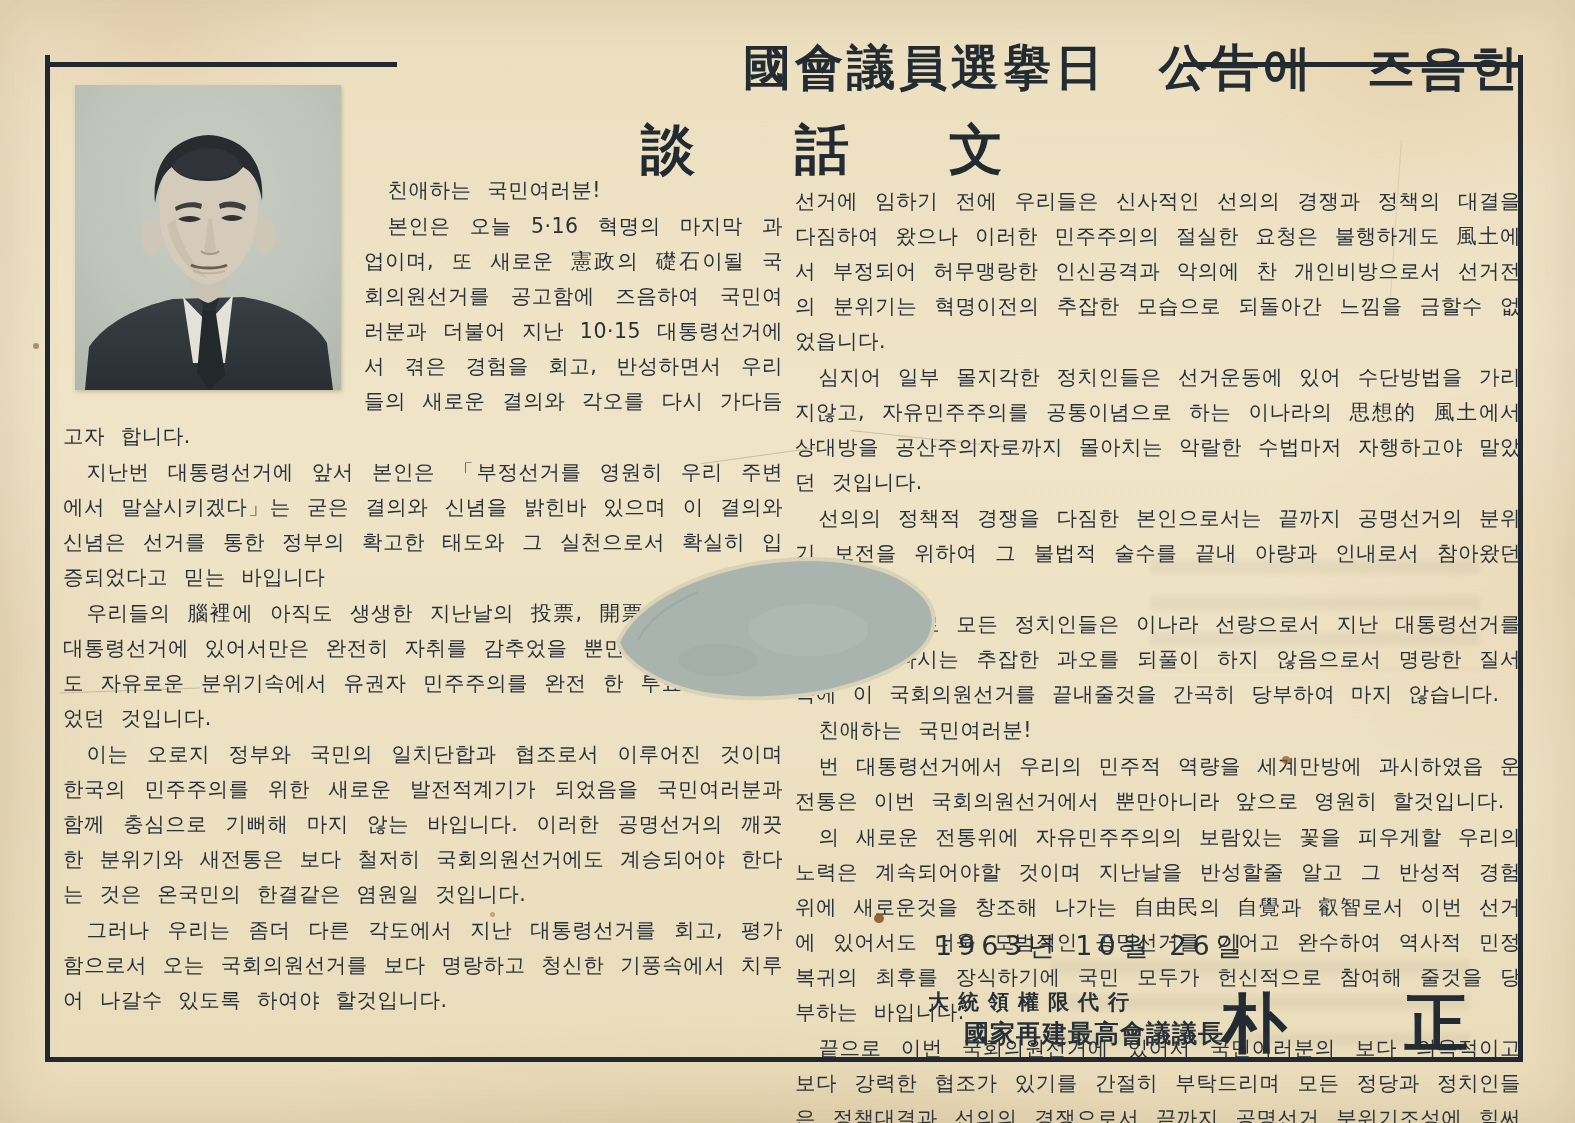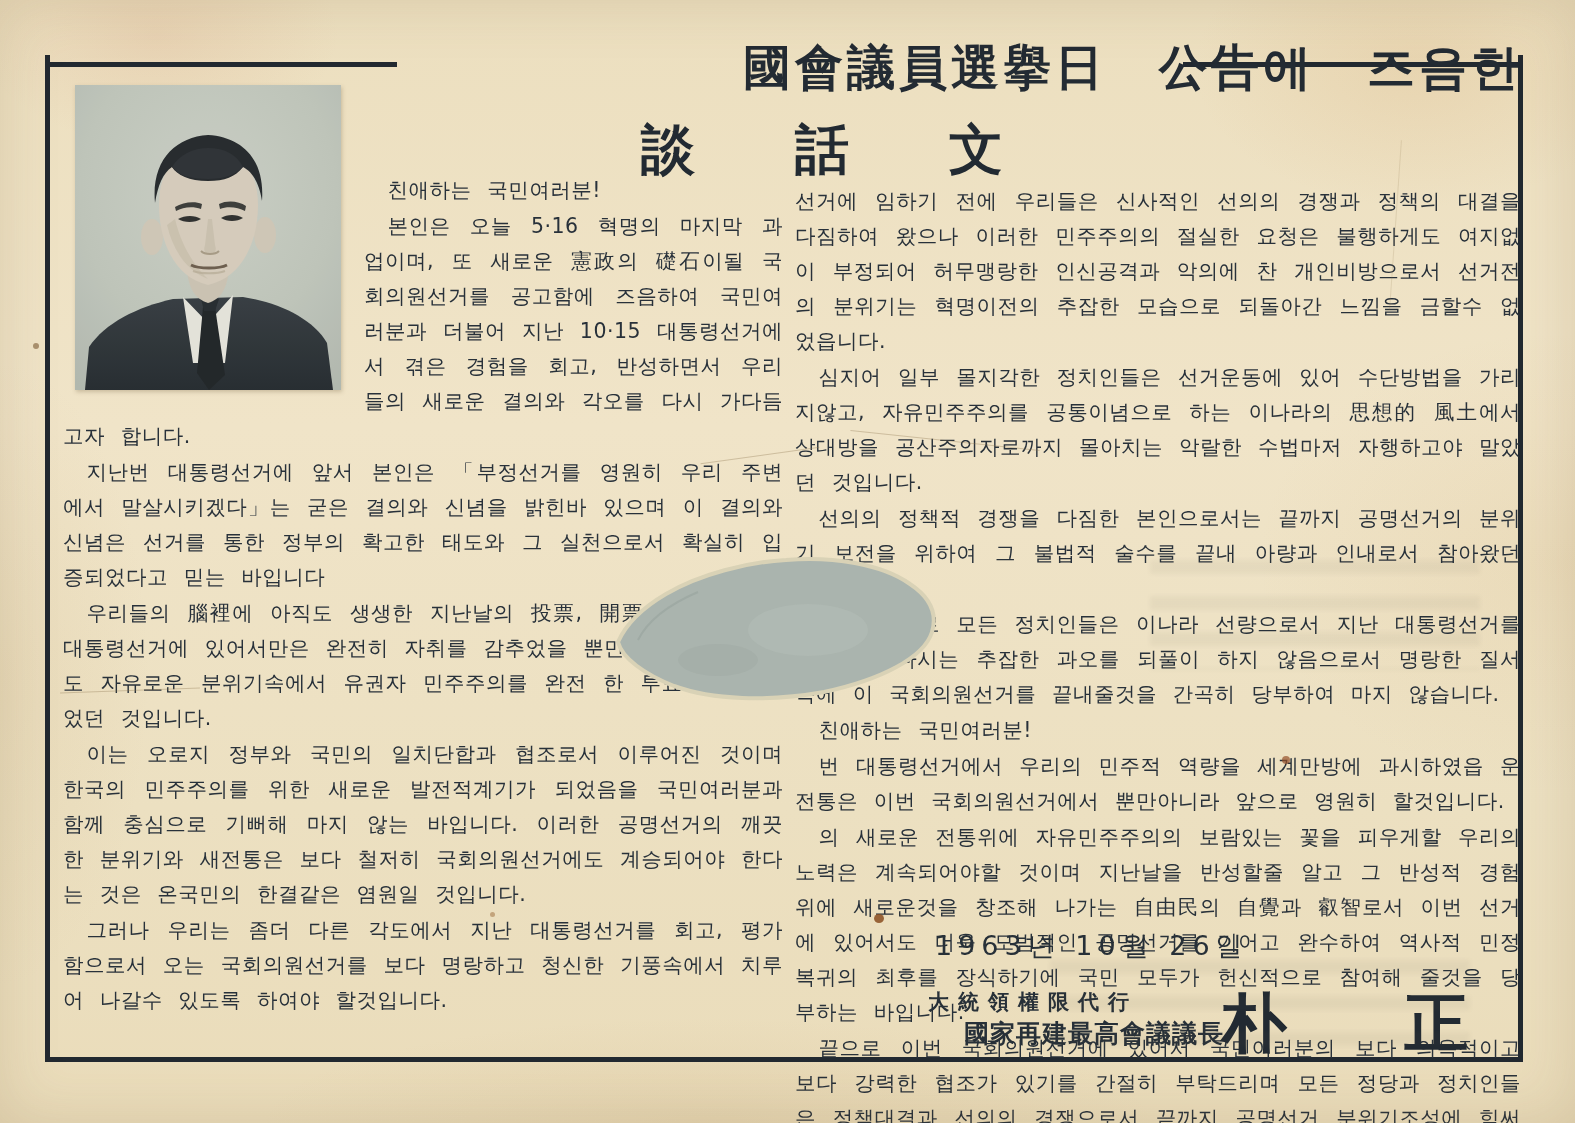--- a/index.html
+++ b/index.html
@@ -141,21 +141,21 @@
         <p>본인은 오늘 5·16 혁명의 마지막 과업이며, 또 새로운 憲政의 礎石이될 국회의원선거를 공고함에 즈음하여 국민여러분과 더불어 지난 10·15 대통령선거에서 겪은 경험을 회고, 반성하면서 우리들의 새로운 결의와 각오를 다시 가다듬고자 합니다.</p>
         <p>지난번 대통령선거에 앞서 본인은 「부정선거를 영원히 우리 주변에서 말살시키겠다」는 굳은 결의와 신념을 밝힌바 있으며 이 결의와 신념은 선거를 통한 정부의 확고한 태도와 그 실천으로서 확실히 입증되었다고 믿는 바입니다</p>
         <p>우리들의 腦裡에 아직도 생생한 지난날의 投票, 開票의 가지가 번 대통령선거에 있어서만은 완전히 자취를 감추었을 뿐만 아 평화스럽고도 자유로운 분위기속에서 유권자 민주주의를 완전 한 투표가 실시되었던 것입니다.</p>
         <p>이는 오로지 정부와 국민의 일치단합과 협조로서 이루어진 것이며 한국의 민주주의를 위한 새로운 발전적계기가 되었음을 국민여러분과 함께 충심으로 기뻐해 마지 않는 바입니다. 이러한 공명선거의 깨끗한 분위기와 새전통은 보다 철저히 국회의원선거에도 계승되어야 한다는 것은 온국민의 한결같은 염원일 것입니다.</p>
         <p>그러나 우리는 좀더 다른 각도에서 지난 대통령선거를 회고, 평가함으로서 오는 국회의원선거를 보다 명랑하고 청신한 기풍속에서 치루어 나갈수 있도록 하여야 할것입니다.</p>
       </div>
   </div>
 
   <div class="col col-right">
     <div>
-        <p>선거에 임하기 전에 우리들은 신사적인 선의의 경쟁과 정책의 대결을 다짐하여 왔으나 이러한 민주주의의 절실한 요청은 불행하게도 여지없이 부정되어 허무맹랑한 인신공격과 악의에 찬 개인비방으로서 선거전의 분위기는 혁명이전의 추잡한 모습으로 되돌아간 느낌을 금할수 없었읍니다.</p>
+        <p>선거에 임하기 전에 우리들은 신사적인 선의의 경쟁과 정책의 대결을 다짐하여 왔으나 이러한 민주주의의 절실한 요청은 불행하게도 風土에서 부정되어 허무맹랑한 인신공격과 악의에 찬 개인비방으로서 선거전의 분위기는 혁명이전의 추잡한 모습으로 되돌아간 느낌을 금할수 없었읍니다.</p>
         <p>심지어 일부 몰지각한 정치인들은 선거운동에 있어 수단방법을 가리지않고, 자유민주주의를 공통이념으로 하는 이나라의 思想的 風土에서 상대방을 공산주의자로까지 몰아치는 악랄한 수법마저 자행하고야 말았던 것입니다.</p>
         <p>선의의 정책적 경쟁을 다짐한 본인으로서는 끝까지 공명선거의 분위기 보전을 위하여 그 불법적 술수를 끝내 아량과 인내로서 참아왔던 것입니다.</p>
         <p>이제 앞으로 모든 정치인들은 이나라 선량으로서 지난 대통령선거를 거울삼아 다시는 추잡한 과오를 되풀이 하지 않음으로서 명랑한 질서속에 이 국회의원선거를 끝내줄것을 간곡히 당부하여 마지 않습니다.</p>
         <p>친애하는 국민여러분!</p>
         <p>번 대통령선거에서 우리의 민주적 역량을 세계만방에 과시하였읍 운 전통은 이번 국회의원선거에서 뿐만아니라 앞으로 영원히 할것입니다.</p>
         <p>의 새로운 전통위에 자유민주주의의 보람있는 꽃을 피우게할 우리의 노력은 계속되어야할 것이며 지난날을 반성할줄 알고 그 반성적 경험위에 새로운것을 창조해 나가는 自由民의 自覺과 叡智로서 이번 선거에 있어서도 더욱 모범적인 공명선거를 기어고 완수하여 역사적 민정복귀의 최후를 장식하기에 국민 모두가 헌신적으로 참여해 줄것을 당부하는 바입니다.</p>
         <p>끝으로 이번 국회의원선거에 있어서 국민여러분의 보다 의욕적이고 보다 강력한 협조가 있기를 간절히 부탁드리며 모든 정당과 정치인들은 정책대결과 선의의 경쟁으로서 끝까지 공명선거 분위기조성에 힘써 줄것을 재삼 당부하는 바입니다.</p>
       </div>
   </div>
 

